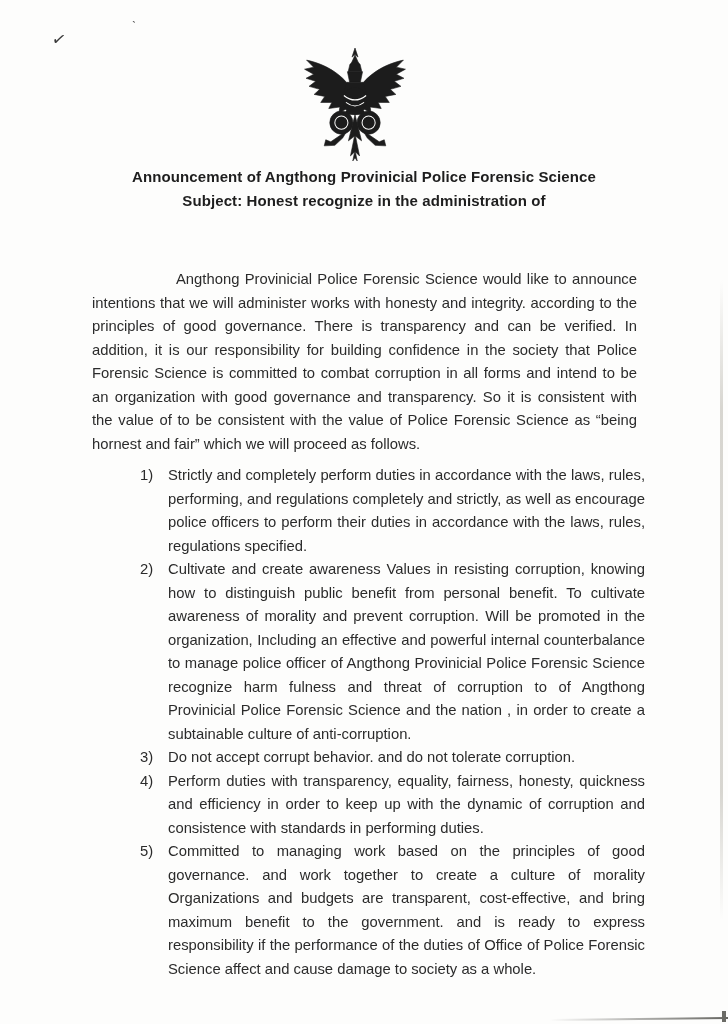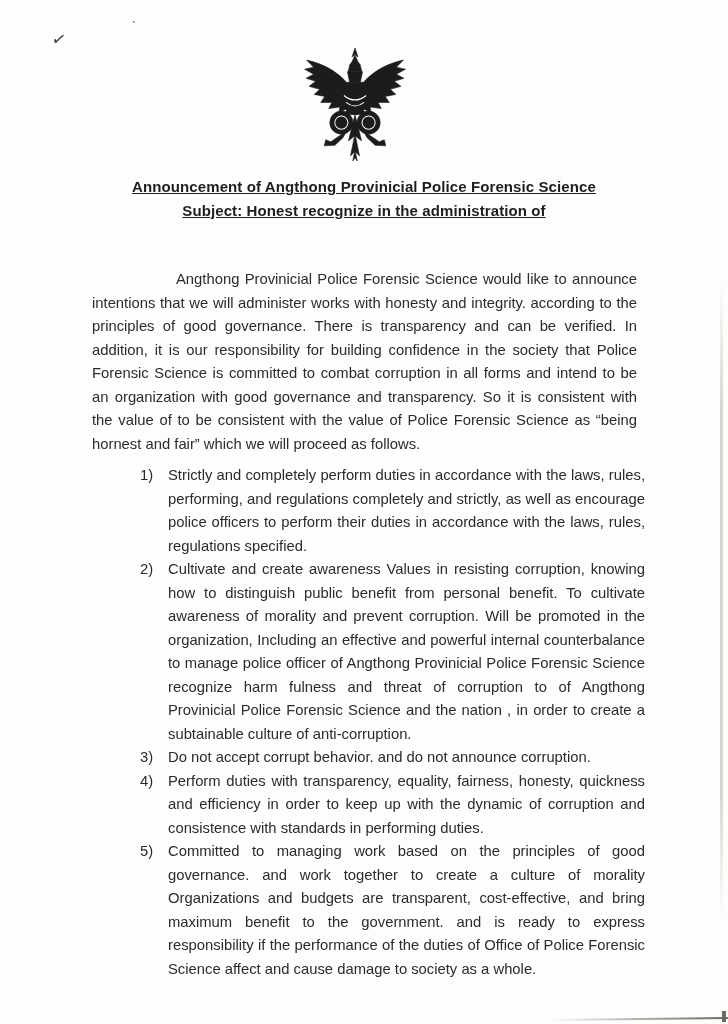--- a/index.html
+++ b/index.html
@@ -20,26 +20,25 @@
   }
   .stray-tick {
     position:absolute; left:132px; top:20px;
     font-size:12px; color:#666;
   }
   .emblem {
     position:absolute; left:301px; top:47px;
     width:108px; height:117px;
   }
   .title-block {
-    position:absolute; top:175px; left:0; width:100%;
+    position:absolute; top:165px; left:0; width:100%;
     text-align:center;
     font-size:15px; font-weight:bold; line-height:23.5px;
     color:#1e1e1e;
     letter-spacing:0.1px;
-    text-decoration:underline;
   }
   .doc-body {
     position:absolute; top:260px; left:84px; width:561px;
     font-size:14.8px; line-height:23.5px;
     text-align:justify;
     color:#2b2b2b;
   }
   .lead-paragraph { margin:8px; text-indent:84px; }
   .num-list { margin:0; padding:0; list-style:none; }
   .num-item { position:relative; padding-left:84px; }
@@ -117,21 +116,21 @@
       <li class="num-item">
         <span class="num">1)</span>
         <span>Strictly and completely perform duties in accordance with the laws, rules, performing, and regulations completely and strictly, as well as encourage police officers to perform their duties in accordance with the laws, rules, regulations specified.</span>
       </li>
       <li class="num-item">
         <span class="num">2)</span>
         <span>Cultivate and create awareness Values in resisting corruption, knowing how to distinguish public benefit from personal benefit. To cultivate awareness of morality and prevent corruption. Will be promoted in the organization, Including an effective and powerful internal counterbalance to manage police officer of Angthong Provinicial Police Forensic Science recognize harm fulness and threat of corruption to of Angthong Provinicial Police Forensic Science and the nation , in order to create a subtainable culture of anti-corruption.</span>
       </li>
       <li class="num-item">
         <span class="num">3)</span>
-        <span>Do not accept corrupt behavior. and do not announce corruption.</span>
+        <span>Do not accept corrupt behavior. and do not tolerate corruption.</span>
       </li>
       <li class="num-item">
         <span class="num">4)</span>
         <span>Perform duties with transparency, equality, fairness, honesty, quickness and efficiency in order to keep up with the dynamic of corruption and consistence with standards in performing duties.</span>
       </li>
       <li class="num-item">
         <span class="num">5)</span>
         <span>Committed to managing work based on the principles of good governance. and work together to create a culture of morality Organizations and budgets are transparent, cost-effective, and bring maximum benefit to the government. and is ready to express responsibility if the performance of the duties of Office of Police Forensic Science affect and cause damage to society as a whole.</span>
       </li>
     </ol>

